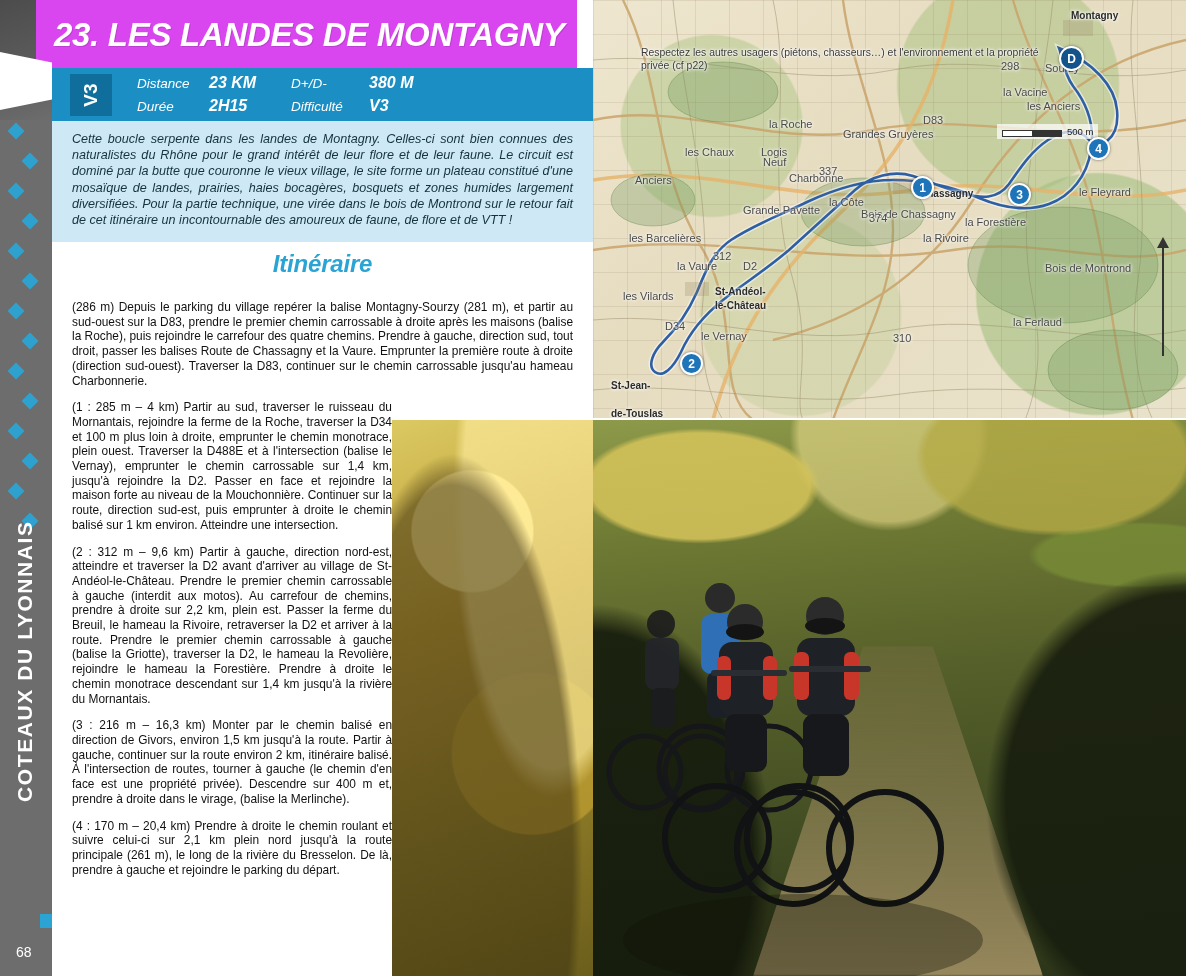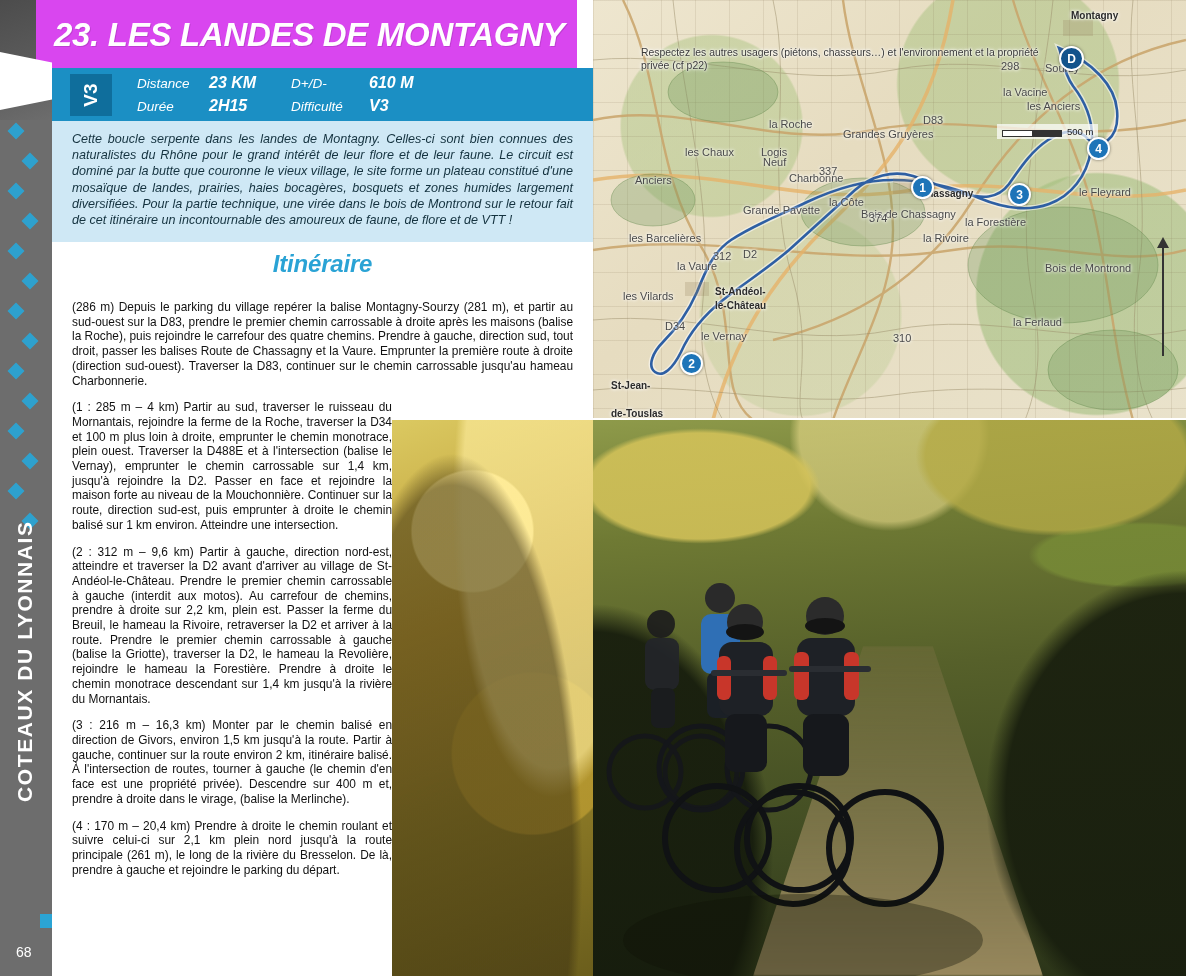--- a/index.html
+++ b/index.html
@@ -293,21 +293,21 @@
   <div class="header-notch"></div>
 
   <div class="info-band">
     <div class="level-badge">
       <span>V3</span>
     </div>
     <div class="info-grid">
       <div class="lbl">Distance</div>
       <div class="val">23 KM</div>
       <div class="lbl">D+/D-</div>
-      <div class="val">610 M</div>
+      <div class="val">380 M</div>
       <div class="lbl">Durée</div>
       <div class="val">2H15</div>
       <div class="lbl">Difficulté</div>
       <div class="val">V3</div>
     </div>
   </div>
 
   <div class="intro">Cette boucle serpente dans les landes de Montagny. Celles-ci sont bien connues des naturalistes du Rhône pour le grand intérêt de leur flore et de leur faune. Le circuit est dominé par la butte que couronne le vieux village, le site forme un plateau constitué d'une mosaïque de landes, prairies, haies bocagères, bosquets et zones humides largement diversifiées. Pour la partie technique, une virée dans le bois de Montrond sur le retour fait de cet itinéraire un incontournable des amoureux de faune, de flore et de VTT !</div>
 
   <div class="itin-wrap">
@@ -421,21 +421,21 @@
         <div class="map-label small" style="left: 330px; top: 232px;">la Rivoire</div>
         <div class="map-label small" style="left: 486px; top: 186px;">le Fleyrard</div>
         <div class="map-label small" style="left: 410px; top: 86px;">la Vacine</div>
         <div class="map-label small" style="left: 434px; top: 100px;">les Anciers</div>
         <div class="map-label small" style="left: 196px; top: 172px;">Charbonne</div>
         <div class="map-label small" style="left: 108px; top: 330px;">le Vernay</div>
         <div class="map-label small" style="left: 176px; top: 118px; text-align: center;">la Roche</div>
         <div class="map-label small" style="left: 42px; top: 174px;">Anciers</div>
         <div class="map-label small" style="left: 92px; top: 146px;">les Chaux</div>
         <div class="map-label small" style="left: 420px; top: 316px;">la Ferlaud</div>
-        <div class="map-label small" style="left: 150px; top: 248px;">D2</div>
+        <div class="map-label small" style="left: 150px; top: 260px;">D2</div>
         <div class="map-label small" style="left: 330px; top: 114px;">D83</div>
         <div class="map-label small" style="left: 72px; top: 320px;">D34</div>
         <div class="map-label small" style="left: 300px; top: 332px;">310</div>
         <div class="map-label small" style="left: 408px; top: 60px;">298</div>
         <div class="map-label small" style="left: 226px; top: 158px; margin-top: 7px;">337</div>
         <div class="map-label small" style="left: 120px; top: 250px;">312</div>
         <div class="map-label small" style="left: 276px; top: 212px;">374</div>
       </div>
     <div id="map-waypoints">
         <div class="wp start" style="left: 466px; top: 46px;">D</div>

